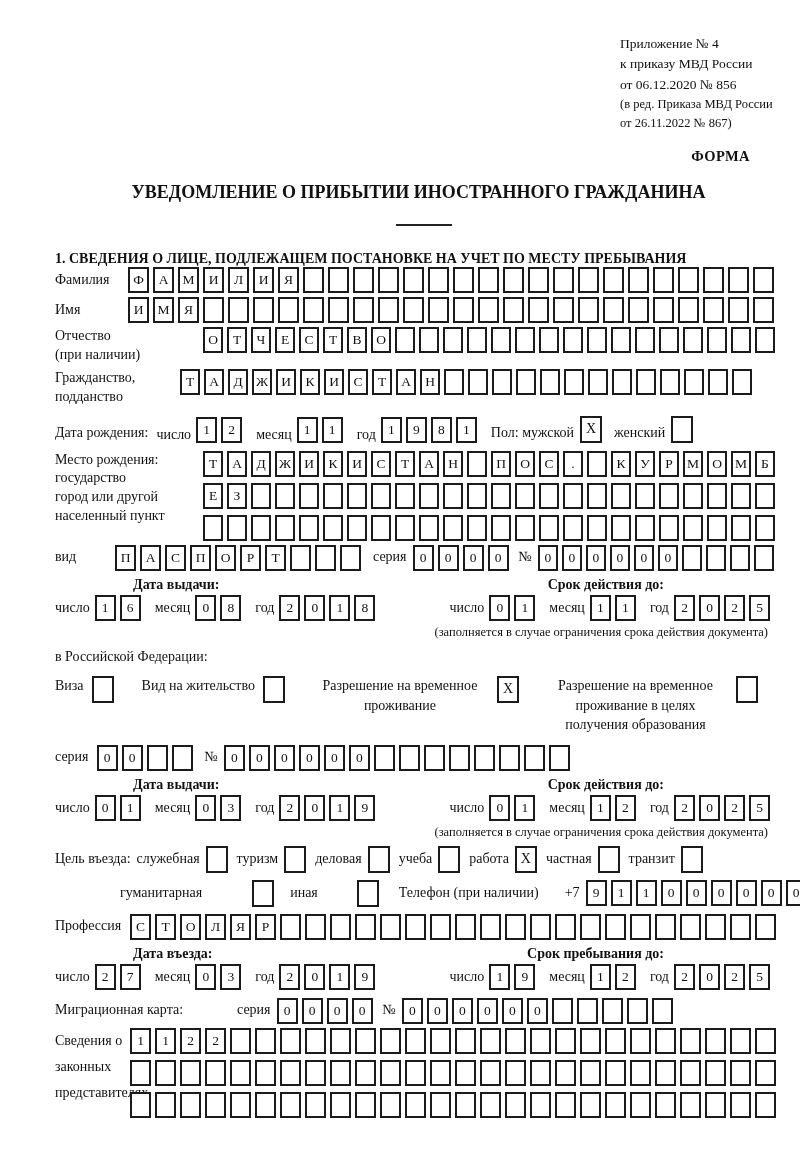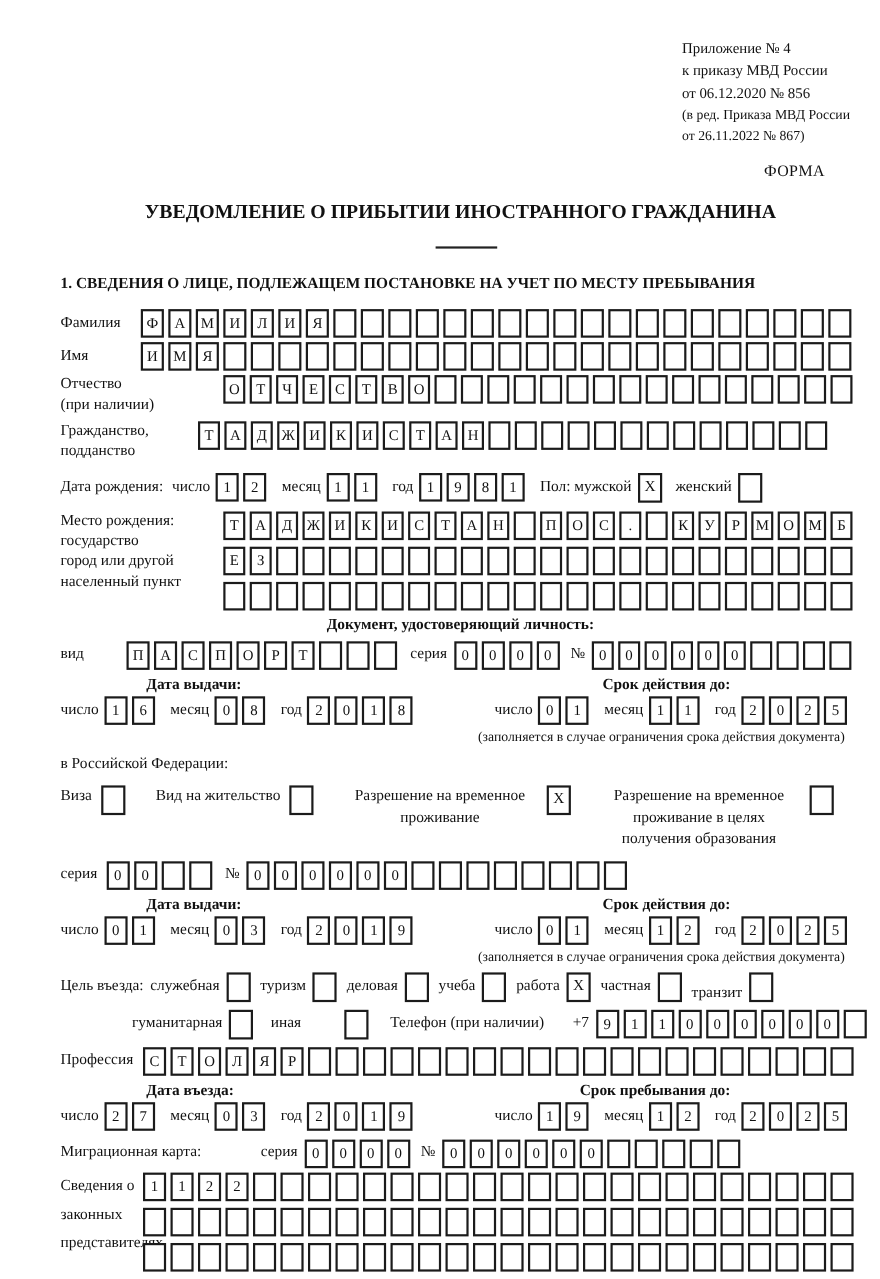--- a/index.html
+++ b/index.html
@@ -4,24 +4,24 @@
 <style>
   html,body{margin:0;padding:0;background:#ffffff;}
   .page{
     width:800px;height:1163px;box-sizing:border-box;
     padding:34px 18px 16px 55px;
     font-family:"Liberation Serif","DejaVu Serif",serif;
     color:#111;font-size:14px;overflow:hidden;background:#fff;
   }
   .hdr{margin-left:565px;line-height:1.5;font-size:13.5px;font-family:Liberation Serif, serif;}
   .hdr .sub{font-size:12.5px;}
-  .forma{text-align:right;padding-right:32px;font-weight:normal;margin-top:16px;font-size:14.5px;letter-spacing:.4px;}
+  .forma{text-align:right;padding-right:32px;font-weight:bold;margin-top:16px;font-size:14.5px;letter-spacing:.4px;}
   .title{text-align:center;font-weight:bold;font-size:18px;line-height:1.55;margin-top:14px;}
   .blank-line{display:inline-block;width:56px;border-bottom:2px solid #222;height:.9em;margin-left:10px;}
-  .sec{font-weight:bold;font-size:14px;margin-top:16px;margin-bottom:14px;}
+  .sec{font-weight:bold;font-size:14px;margin-top:16px;}
   .row{display:flex;align-items:center;margin-bottom:4px;white-space:nowrap;}
   .row.top{align-items:flex-start;}
   .lbl{flex:0 0 auto;line-height:1.35;}
   .w73{width:73px;} .w148{width:148px;} .w125{width:125px;} .w60{width:60px;} .w75{width:75px;} .w170{width:170px;}
   .cells{display:flex;flex:0 0 auto;}
   .cell{
     display:inline-flex;align-items:center;justify-content:center;box-sizing:border-box;
     width:21px;height:26px;border:2px solid #1b1b1b;margin-right:4px;
     font-size:13.5px;flex:0 0 auto;background:#fff;
   }
@@ -198,21 +198,21 @@
         <span class="cell"></span>
         <span class="cell"></span>
         <span class="cell"></span>
         <span class="cell"></span>
         <span class="cell"></span>
         <span class="cell"></span>
         <span class="cell"></span>
       </span>
   </div>
 
-  <div class="row" style="margin-top:9px;">
+  <div class="row" style="margin-top:9px;align-items:flex-end;">
     <span class="lbl mr8">Дата рождения:</span>
     <span class="dl">число</span>
     <span class="cells dg">
         <span class="cell">1</span>
         <span class="cell">2</span>
       </span>
     <span class="dl">месяц</span>
     <span class="cells dg">
         <span class="cell">1</span>
         <span class="cell">1</span>
@@ -312,21 +312,20 @@
           <span class="cell"></span>
           <span class="cell"></span>
           <span class="cell"></span>
           <span class="cell"></span>
           <span class="cell"></span>
           <span class="cell"></span>
         </span>
     </span>
   </div>
 
-  <div class="doc-head">Документ, удостоверяющий личность:</div>
 
   <div class="row">
     <span class="lbl w60">вид</span>
     <span class="cells mr8">
         <span class="cell">П</span>
         <span class="cell">А</span>
         <span class="cell">С</span>
         <span class="cell">П</span>
         <span class="cell">О</span>
         <span class="cell">Р</span>
@@ -519,27 +518,27 @@
         <span class="checkbox"></span>
       </span>
     <span class="po">
         <span>работа</span>
         <span class="checkbox">X</span>
       </span>
     <span class="po">
         <span>частная</span>
         <span class="checkbox"></span>
       </span>
-    <span class="po" style="margin-right:0;align-items:flex-end;">
+    <span class="po" style="margin-right:0;">
         <span>транзит</span>
         <span class="checkbox"></span>
       </span>
   </div>
   <div class="purpose-row" style="padding-left:65px;">
-    <span class="po" style="margin-right:16px;">
+    <span class="po" style="margin-right:16px;gap:44px;">
         <span>гуманитарная</span>
         <span class="checkbox"></span>
       </span>
     <span class="po" style="margin-right:20px;gap:33px;">
         <span>иная</span>
         <span class="checkbox"></span>
       </span>
     <span class="lbl mr8">Телефон (при наличии)</span>
     <span class="lbl mr6" style="margin-left:18px;">+7</span>
     <span class="cells">

